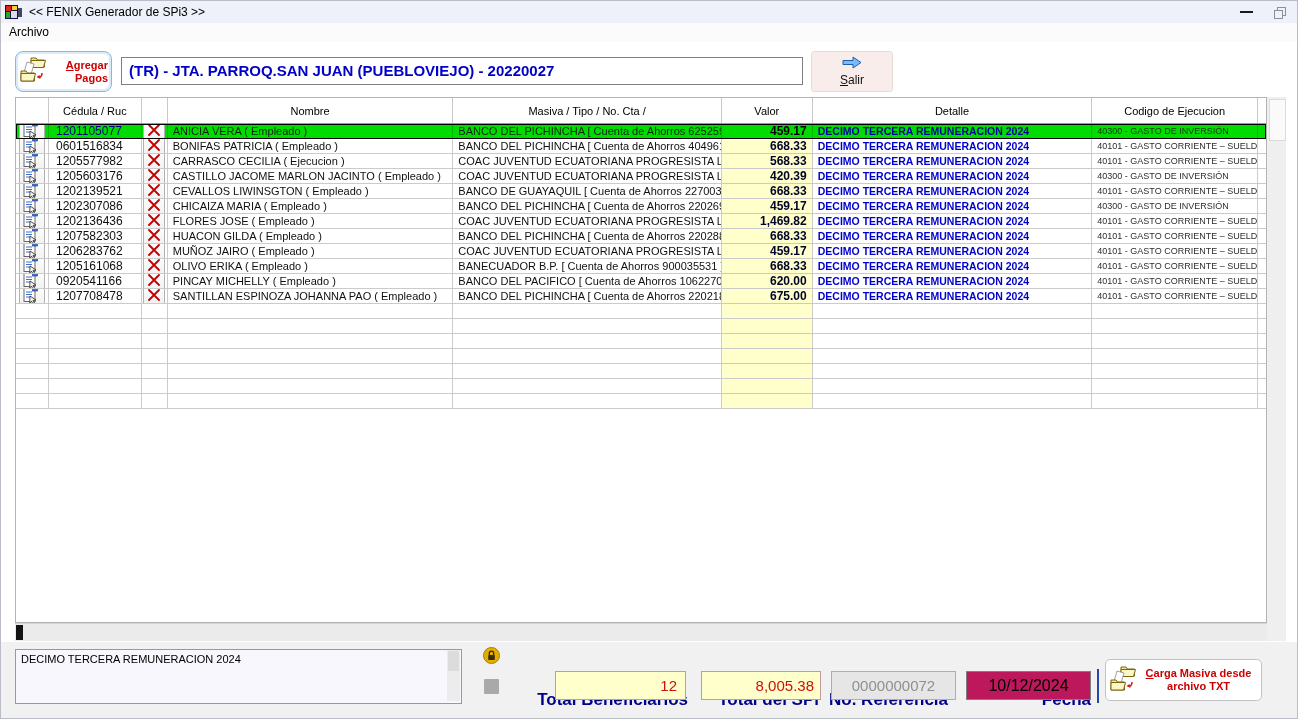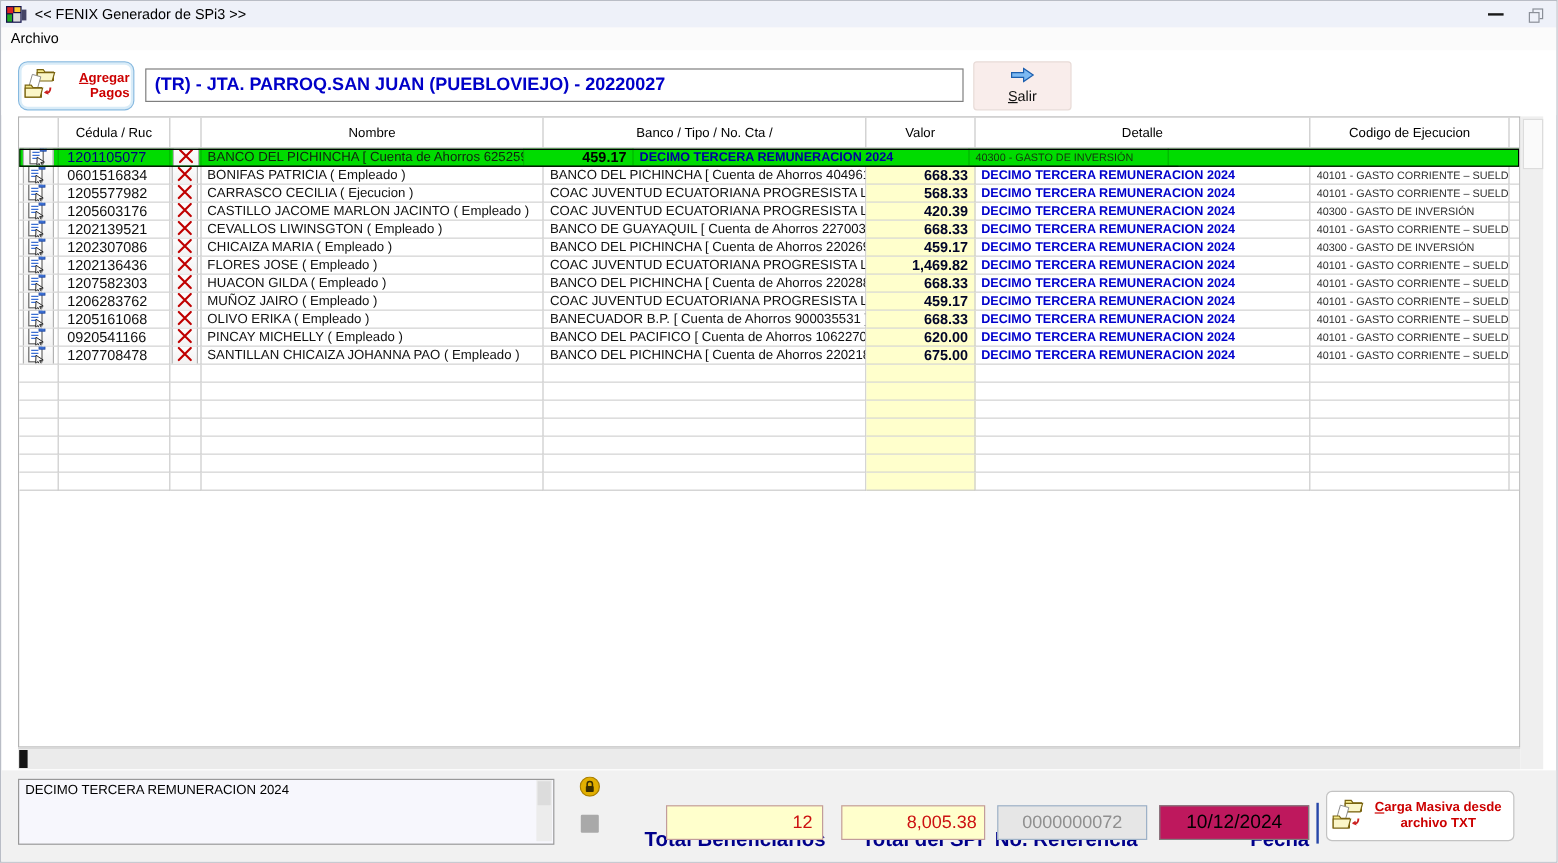--- a/index.html
+++ b/index.html
@@ -157,21 +157,21 @@
     <span class="lbl">Salir</span>
   </button>
 </div>
 
 <div class="grid">
   <div class="hrow">
     <div class="hcell c0"></div>
     <div class="hcell c1">Cédula / Ruc</div>
     <div class="hcell c2"></div>
     <div class="hcell c3">Nombre</div>
-    <div class="hcell c4">Banco / Tipo / No. Cta /</div>
+    <div class="hcell c4">Masiva / Tipo / No. Cta /</div>
     <div class="hcell c5">Valor</div>
     <div class="hcell c6">Detalle</div>
     <div class="hcell c7">Codigo de Ejecucion</div>
     <div class="hcell c8"></div>
   </div>
   <div>
       <div class="row selected">
         <div class="cell c0">
           <button class="mini-btn">
             <span><svg width="17" height="16" viewBox="0 0 17 16">
@@ -186,20 +186,21 @@
           </button>
         </div>
         <div class="cell c1 cedula">1201105077</div>
         <div class="cell c2">
           <button class="mini-btn">
             <span><svg width="14" height="14" viewBox="0 0 14 14">
                 <path d="M2 2 L12 12 M12 2 L2 12" stroke="#c00000" stroke-width="1.8" stroke-linecap="round"></path>
               </svg></span>
           </button>
         </div>
+        <div class="cell c3 nombre">ANICIA VERA   ( Empleado )</div>
         <div class="cell c4 banco">BANCO DEL PICHINCHA [ Cuenta de Ahorros 6252593400 ]</div>
         <div class="cell c5 valor">459.17</div>
         <div class="cell c6 detalle">DECIMO TERCERA REMUNERACION 2024</div>
         <div class="cell c7 codigo">40300 - GASTO DE INVERSIÓN</div>
         <div class="cell c8"></div>
       </div>
       <div class="row">
         <div class="cell c0">
           <button class="mini-btn">
             <span><svg width="17" height="16" viewBox="0 0 17 16">
@@ -504,21 +505,21 @@
           </button>
         </div>
         <div class="cell c1 cedula">1207708478</div>
         <div class="cell c2">
           <button class="mini-btn">
             <span><svg width="14" height="14" viewBox="0 0 14 14">
                 <path d="M2 2 L12 12 M12 2 L2 12" stroke="#c00000" stroke-width="1.8" stroke-linecap="round"></path>
               </svg></span>
           </button>
         </div>
-        <div class="cell c3 nombre">SANTILLAN CHICAIZA JOHANNA PAO   ( Empleado )</div>
+        <div class="cell c3 nombre">SANTILLAN ESPINOZA JOHANNA PAO   ( Empleado )</div>
         <div class="cell c4 banco">BANCO DEL PICHINCHA [ Cuenta de Ahorros 2202180772 ]</div>
         <div class="cell c5 valor">675.00</div>
         <div class="cell c6 detalle">DECIMO TERCERA REMUNERACION 2024</div>
         <div class="cell c7 codigo">40101 - GASTO CORRIENTE – SUELDOS</div>
         <div class="cell c8"></div>
       </div>
       <div class="row">
         <div class="cell c0"></div>
         <div class="cell c1"></div>
         <div class="cell c2"></div>

